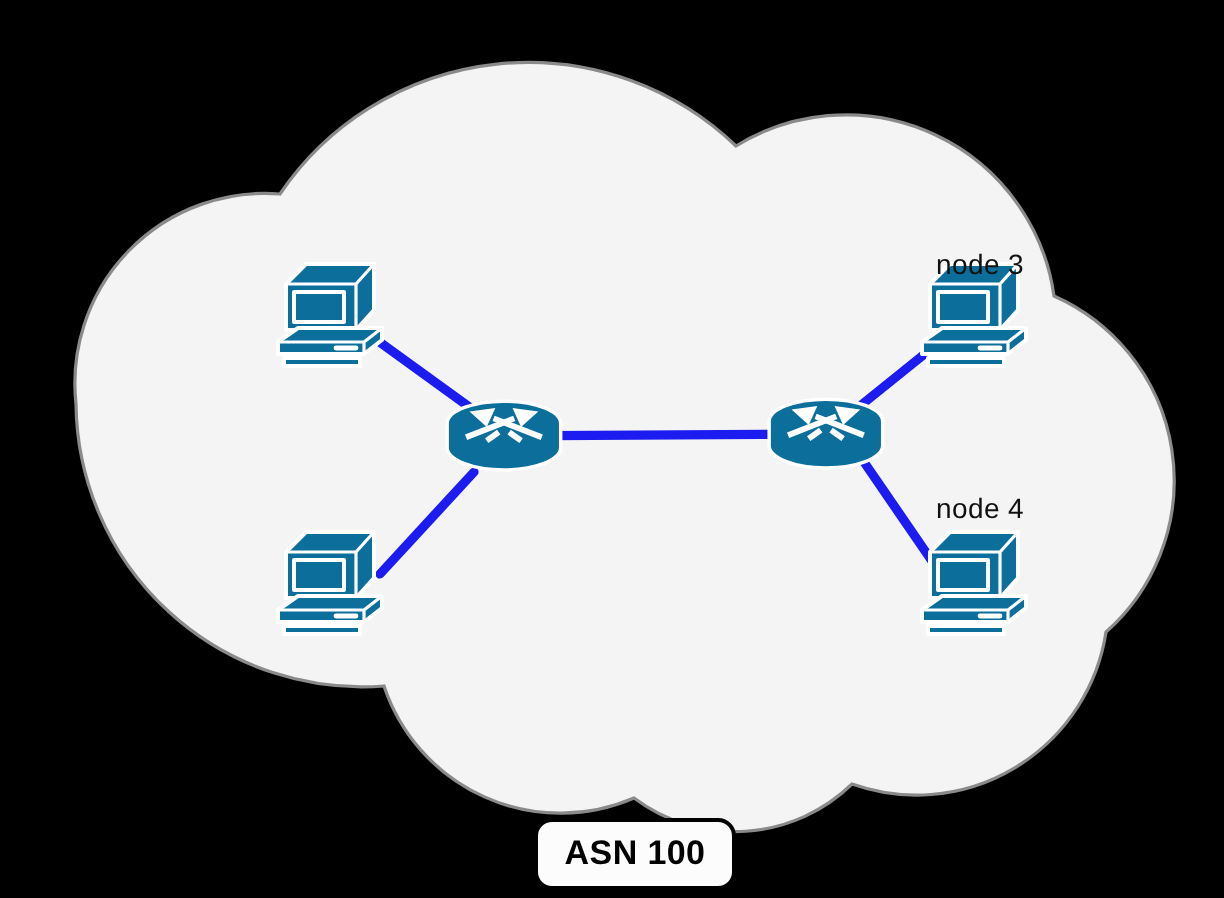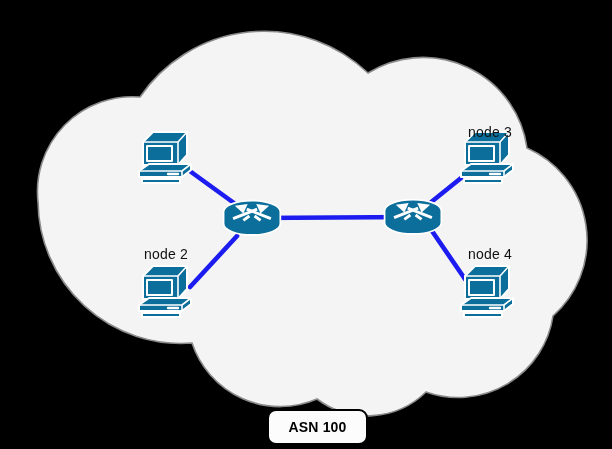--- a/index.html
+++ b/index.html
@@ -37,21 +37,21 @@
   .asn-badge {
     position: absolute; left: 267px; top: 409px;
     width: 101px; height: 36px;
     box-sizing: border-box;
     background: #fcfcfc;
     border: 2.5px solid #000000;
     border-radius: 9px;
     display: flex; align-items: center; justify-content: center;
   }
   .asn-badge span {
-    font-size: 14px; font-weight: bold; color: #000000;
+    font-size: 17px; font-weight: bold; color: #000000;
     letter-spacing: 0.2px;
   }
 </style>
 </head>
 <body>
 
 <div class="stage">
 
   <svg class="scene" width="612" height="449" viewBox="0 0 612 449">
 
@@ -127,21 +127,20 @@
       <path class="dev" d="M7,13 L17,3 L51,3 L51,26 L42,36 L7,36 Z"></path>
       <path class="dev-edge" d="M7,13 H42 M42,13 V36 M42,13 L51,3"></path>
       <rect class="dev" x="11" y="17" width="25" height="15"></rect>
       <path class="dev" d="M3,42 L13,35 L55,35 L55,41 L46,48 L3,48 Z"></path>
       <path class="dev-edge" d="M3,42 H46 M46,42 L55,35 M46,42 V48"></path>
       <line class="dev-detail" x1="32" y1="45" x2="42" y2="45"></line>
       <path class="dev" d="M6,50 H44 V54 H6 Z"></path>
     </g>
   </svg>
 
-  <div class="node-label" style="left:121px; top:246px;">node 2</div>
   <div class="node-label" style="left:445px; top:124px;">node 3</div>
   <div class="node-label" style="left:445px; top:246px;text-align:center;">node 4</div>
 
   <div class="asn-badge">
     <span>ASN 100</span>
   </div>
 
 </div>
 
 </body></html>

